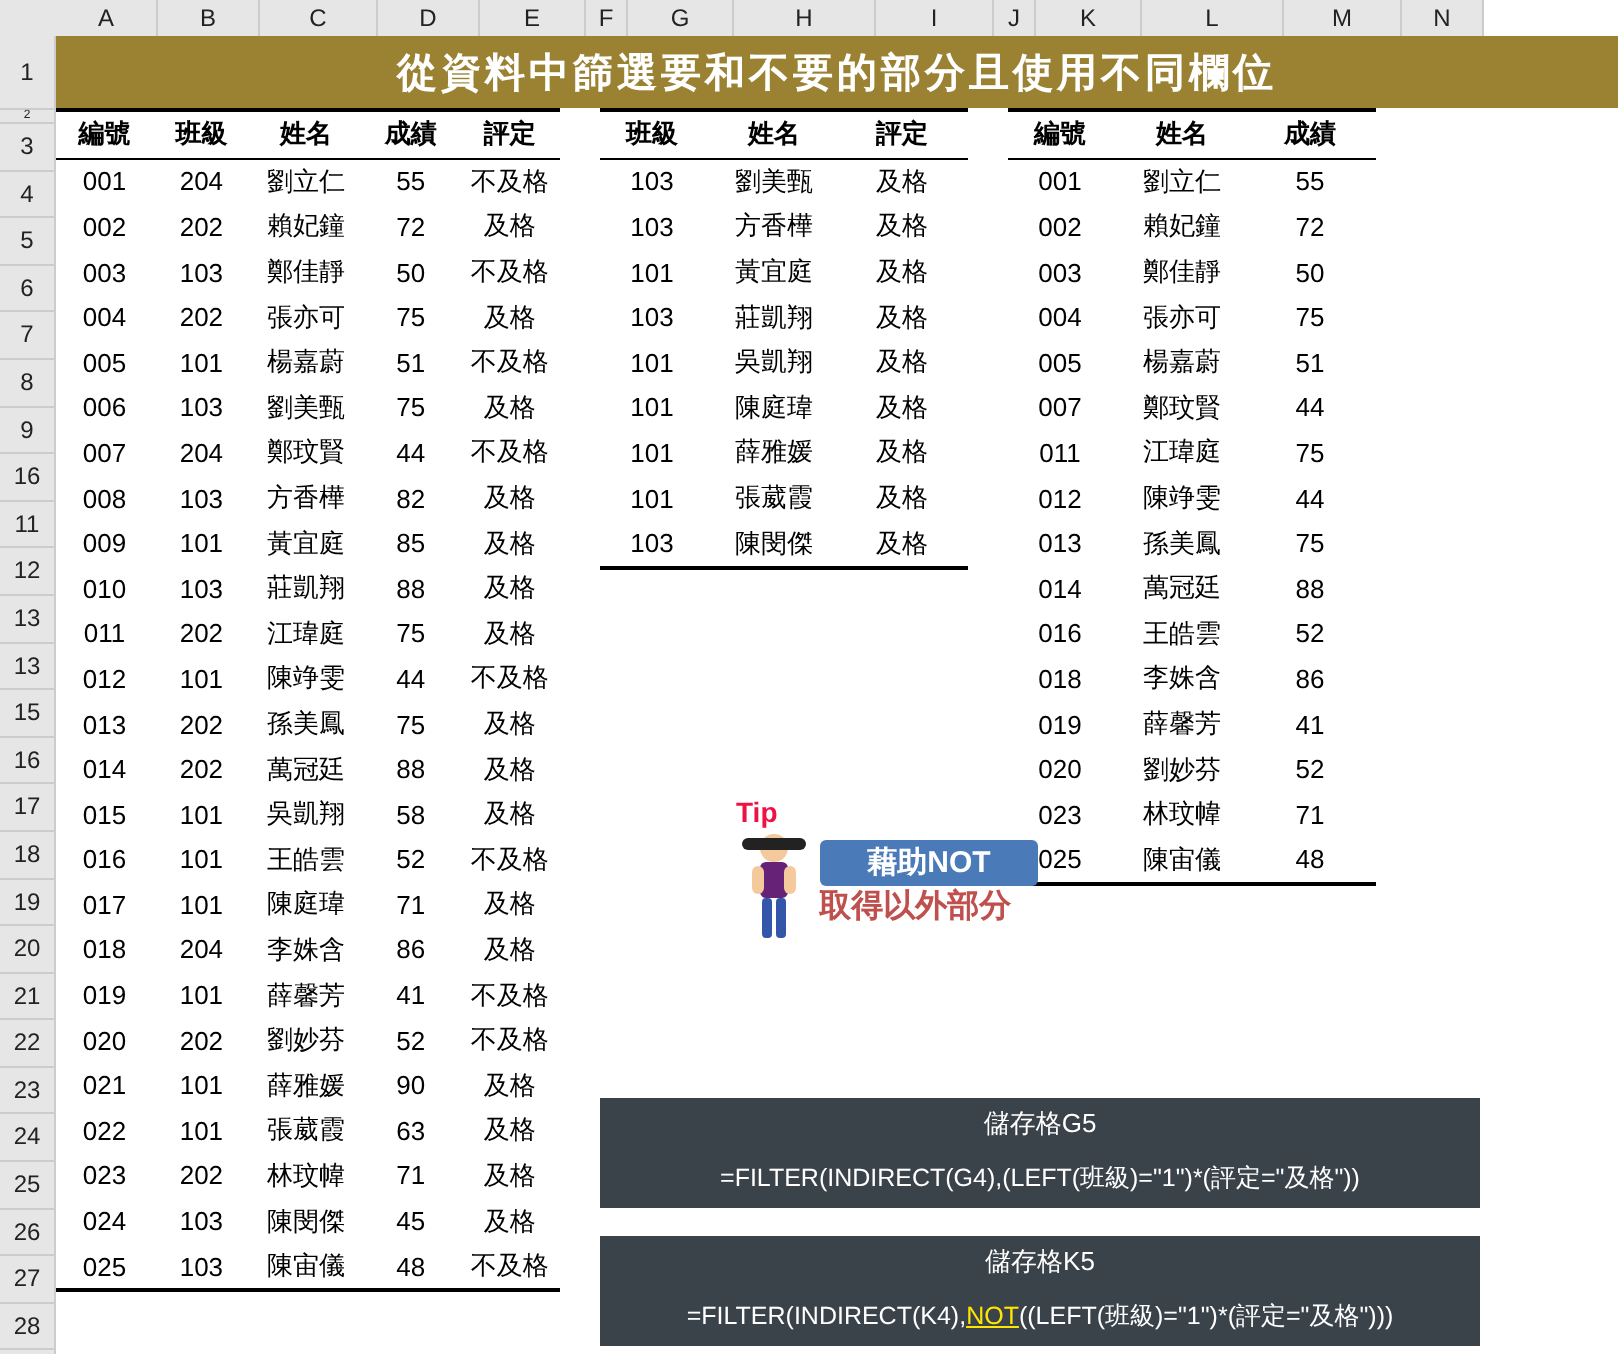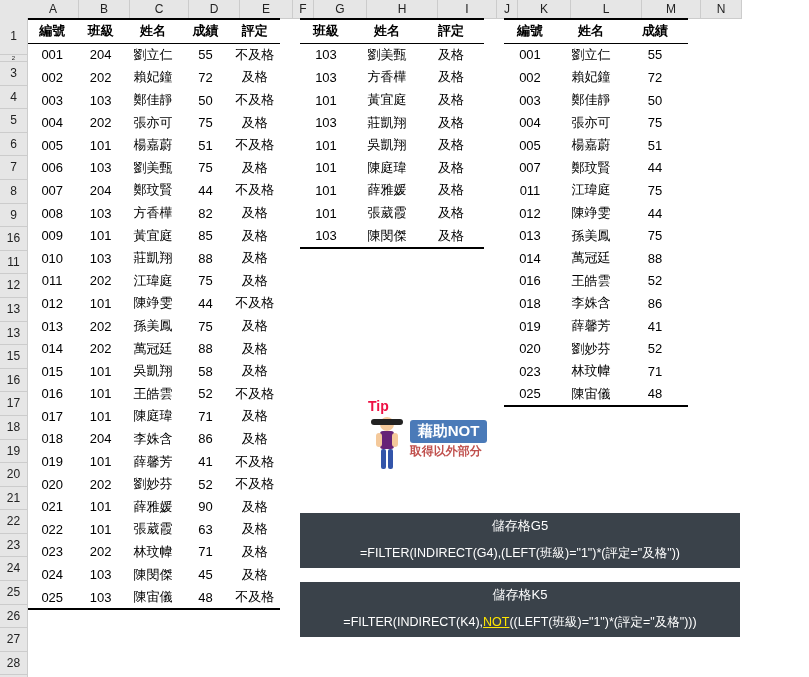--- a/index.html
+++ b/index.html
@@ -20,22 +20,22 @@
   .c1{width:252px;}
   .gap{width:20px;}
   .c2{width:184px;}
   .c3{width:184px;}
   .formula{background:#3a424a;color:#fff;border-radius:3px;margin:3px 0;padding:0;font-size:13px;}
   .fh{background:#3a424a;text-align:center;padding:4px 0;}
   .fb{background:#3a424a;text-align:center;padding:6px 0;font-size:12.5px;}
   .yl{color:#ffe600;text-decoration:underline;}
   .tip{position:absolute;left:340px;top:380px;width:170px;}
   .tiplbl{color:#e14;font-weight:bold;font-size:14px;}
-  .tipmain{background:#4a7ab8;color:#fff;font-weight:bold;padding:2px 8px;border-radius:3px;font-size:15px;display:inline-block;}
-  .tipsub{color:#c0504d;font-size:12px;font-weight:bold;}
+  .tipmain{background:#4a7ab8;color:#fff;font-weight:bold;padding:2px 24px;border-radius:3px;font-size:15px;display:inline-block;}
+  .tipsub{color:#c0504d;font-size:16px;font-weight:bold;}
   .person{width:38px;height:60px;display:inline-block;vertical-align:top;}
 </style>
 </head>
 <body>
 
 <div class="sheet">
   <div class="corner"></div>
   <div class="colhdrs" id="colhdrs">
       <div class="colhdr" style="width: 50px;">A</div>
       <div class="colhdr" style="width: 50px;">B</div>
@@ -78,20 +78,21 @@
       <div class="rowhdr">23</div>
       <div class="rowhdr">24</div>
       <div class="rowhdr">25</div>
       <div class="rowhdr">26</div>
       <div class="rowhdr">27</div>
       <div class="rowhdr">28</div>
       <div class="rowhdr">29</div>
     </div>
 
   <div class="grid">
+    <div class="title">從資料中篩選要和不要的部分且使用不同欄位</div>
 
 
     <div class="cols">
       <div class="c1 tblrow hdr" id="h1">
           <div class="cell" style="width: 50px;">編號</div>
           <div class="cell" style="width: 50px;">班級</div>
           <div class="cell" style="width: 58px;">姓名</div>
           <div class="cell" style="width: 50px;">成績</div>
           <div class="cell" style="width: 52px;">評定</div>
         </div>

